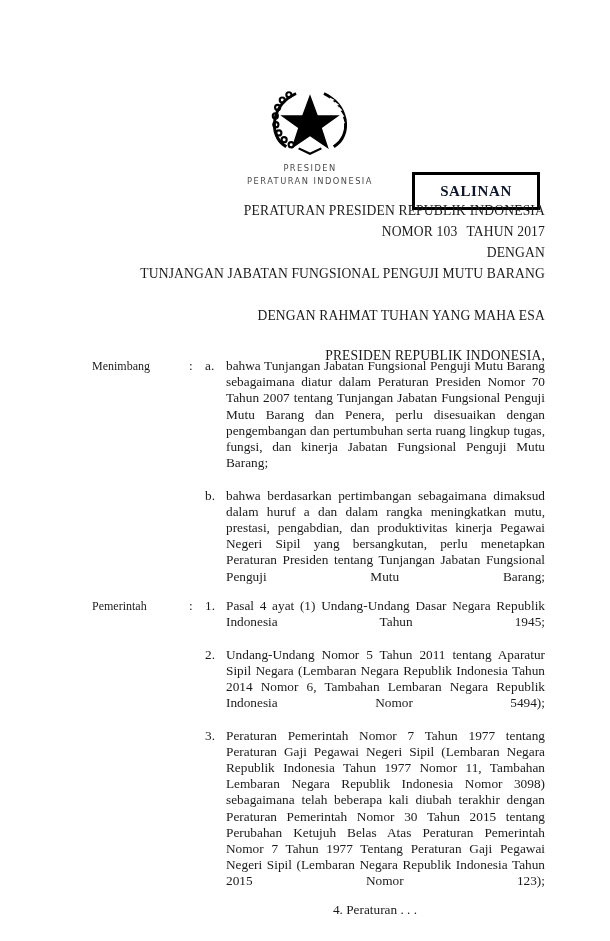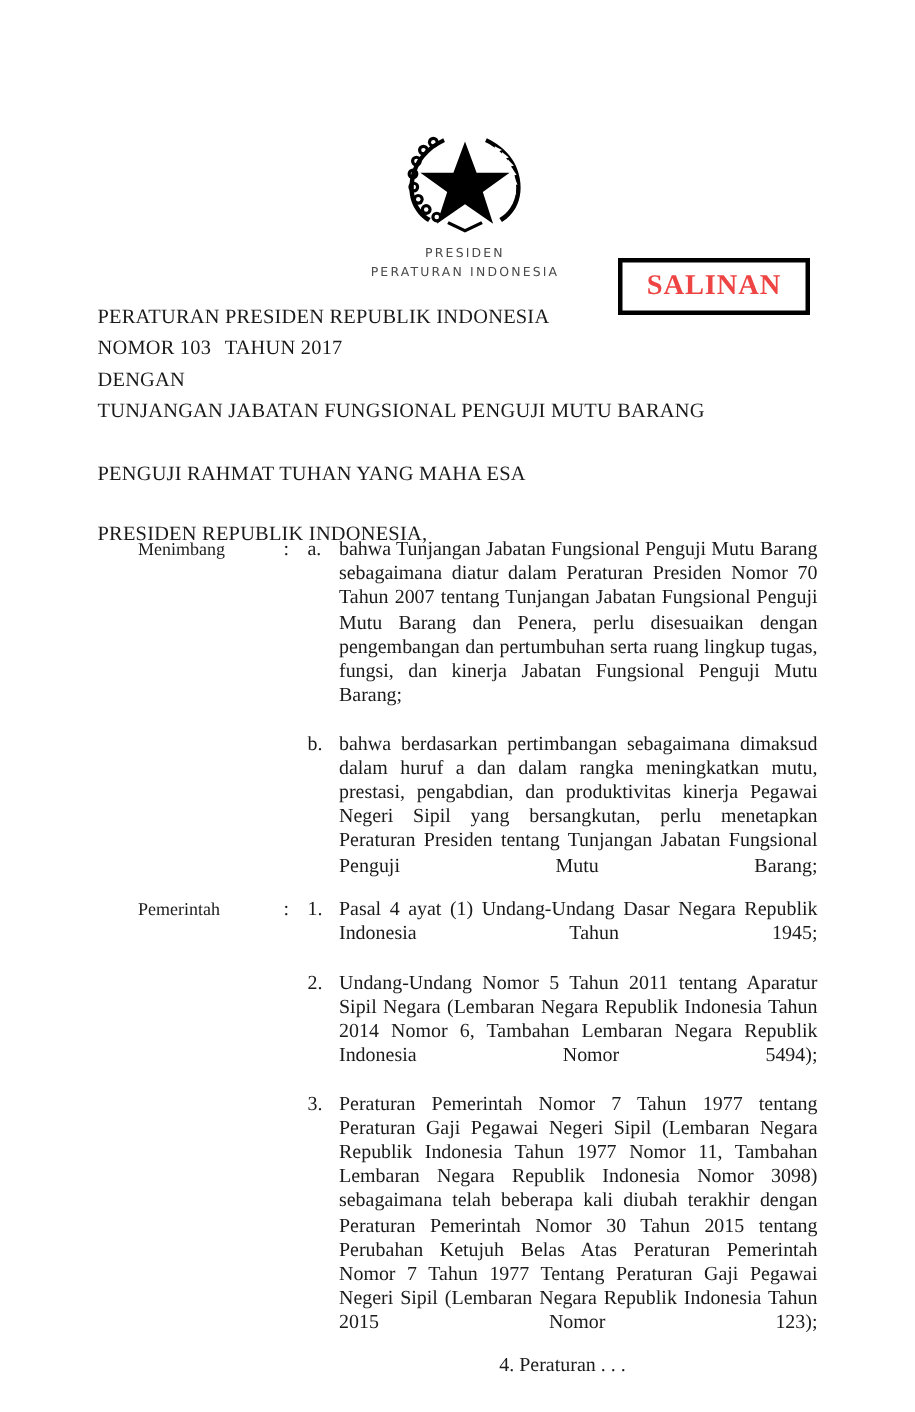--- a/index.html
+++ b/index.html
@@ -62,32 +62,32 @@
     border: 3.5px solid #000000;
     box-sizing: border-box;
     display: flex;
     align-items: center;
     justify-content: center;
     background: #ffffff;
   }
   .salinan-box span {
     font-family: "Liberation Serif", serif;
     font-weight: bold;
-    font-size: 19px;
+    font-size: 15px;
     letter-spacing: 0.6px;
-    color: #ef4444;
+    color: #0f172a;
   }
 
   
   .title-block {
     position: absolute;
     left: 65px;
     top: 200px;
     width: 480px;
-    text-align: left;
+    text-align: right;
   }
   .title-line {
     font-size: 13.6px;
     line-height: 21px;
     letter-spacing: 0.15px;
     white-space: nowrap;
   }
   .title-line.nomor .gap { display: inline-block; width: 9px; }
   .title-gap-1 { height: 21px; }
   .title-gap-2 { height: 19px; }
@@ -222,21 +222,21 @@
       <span>SALINAN</span>
     </div>
   </div>
 
   <div class="title-block">
     <div class="title-line">PERATURAN PRESIDEN REPUBLIK INDONESIA</div>
     <div class="title-line nomor"><span>NOMOR 103</span><span class="gap"></span><span>TAHUN 2017</span></div>
     <div class="title-line">DENGAN</div>
     <div class="title-line">TUNJANGAN JABATAN FUNGSIONAL PENGUJI MUTU BARANG</div>
     <div class="title-gap-1"></div>
-    <div class="title-line">PENGUJI RAHMAT TUHAN YANG MAHA ESA</div>
+    <div class="title-line">DENGAN RAHMAT TUHAN YANG MAHA ESA</div>
     <div class="title-gap-2"></div>
     <div class="title-line">PRESIDEN REPUBLIK INDONESIA,</div>
   </div>
 
   <div class="clause clause-menimbang">
     <div class="clause-label">Menimbang</div>
     <div class="clause-colon">:</div>
     <div class="clause-items">
       <div class="item">
         <span class="marker">a.</span>

